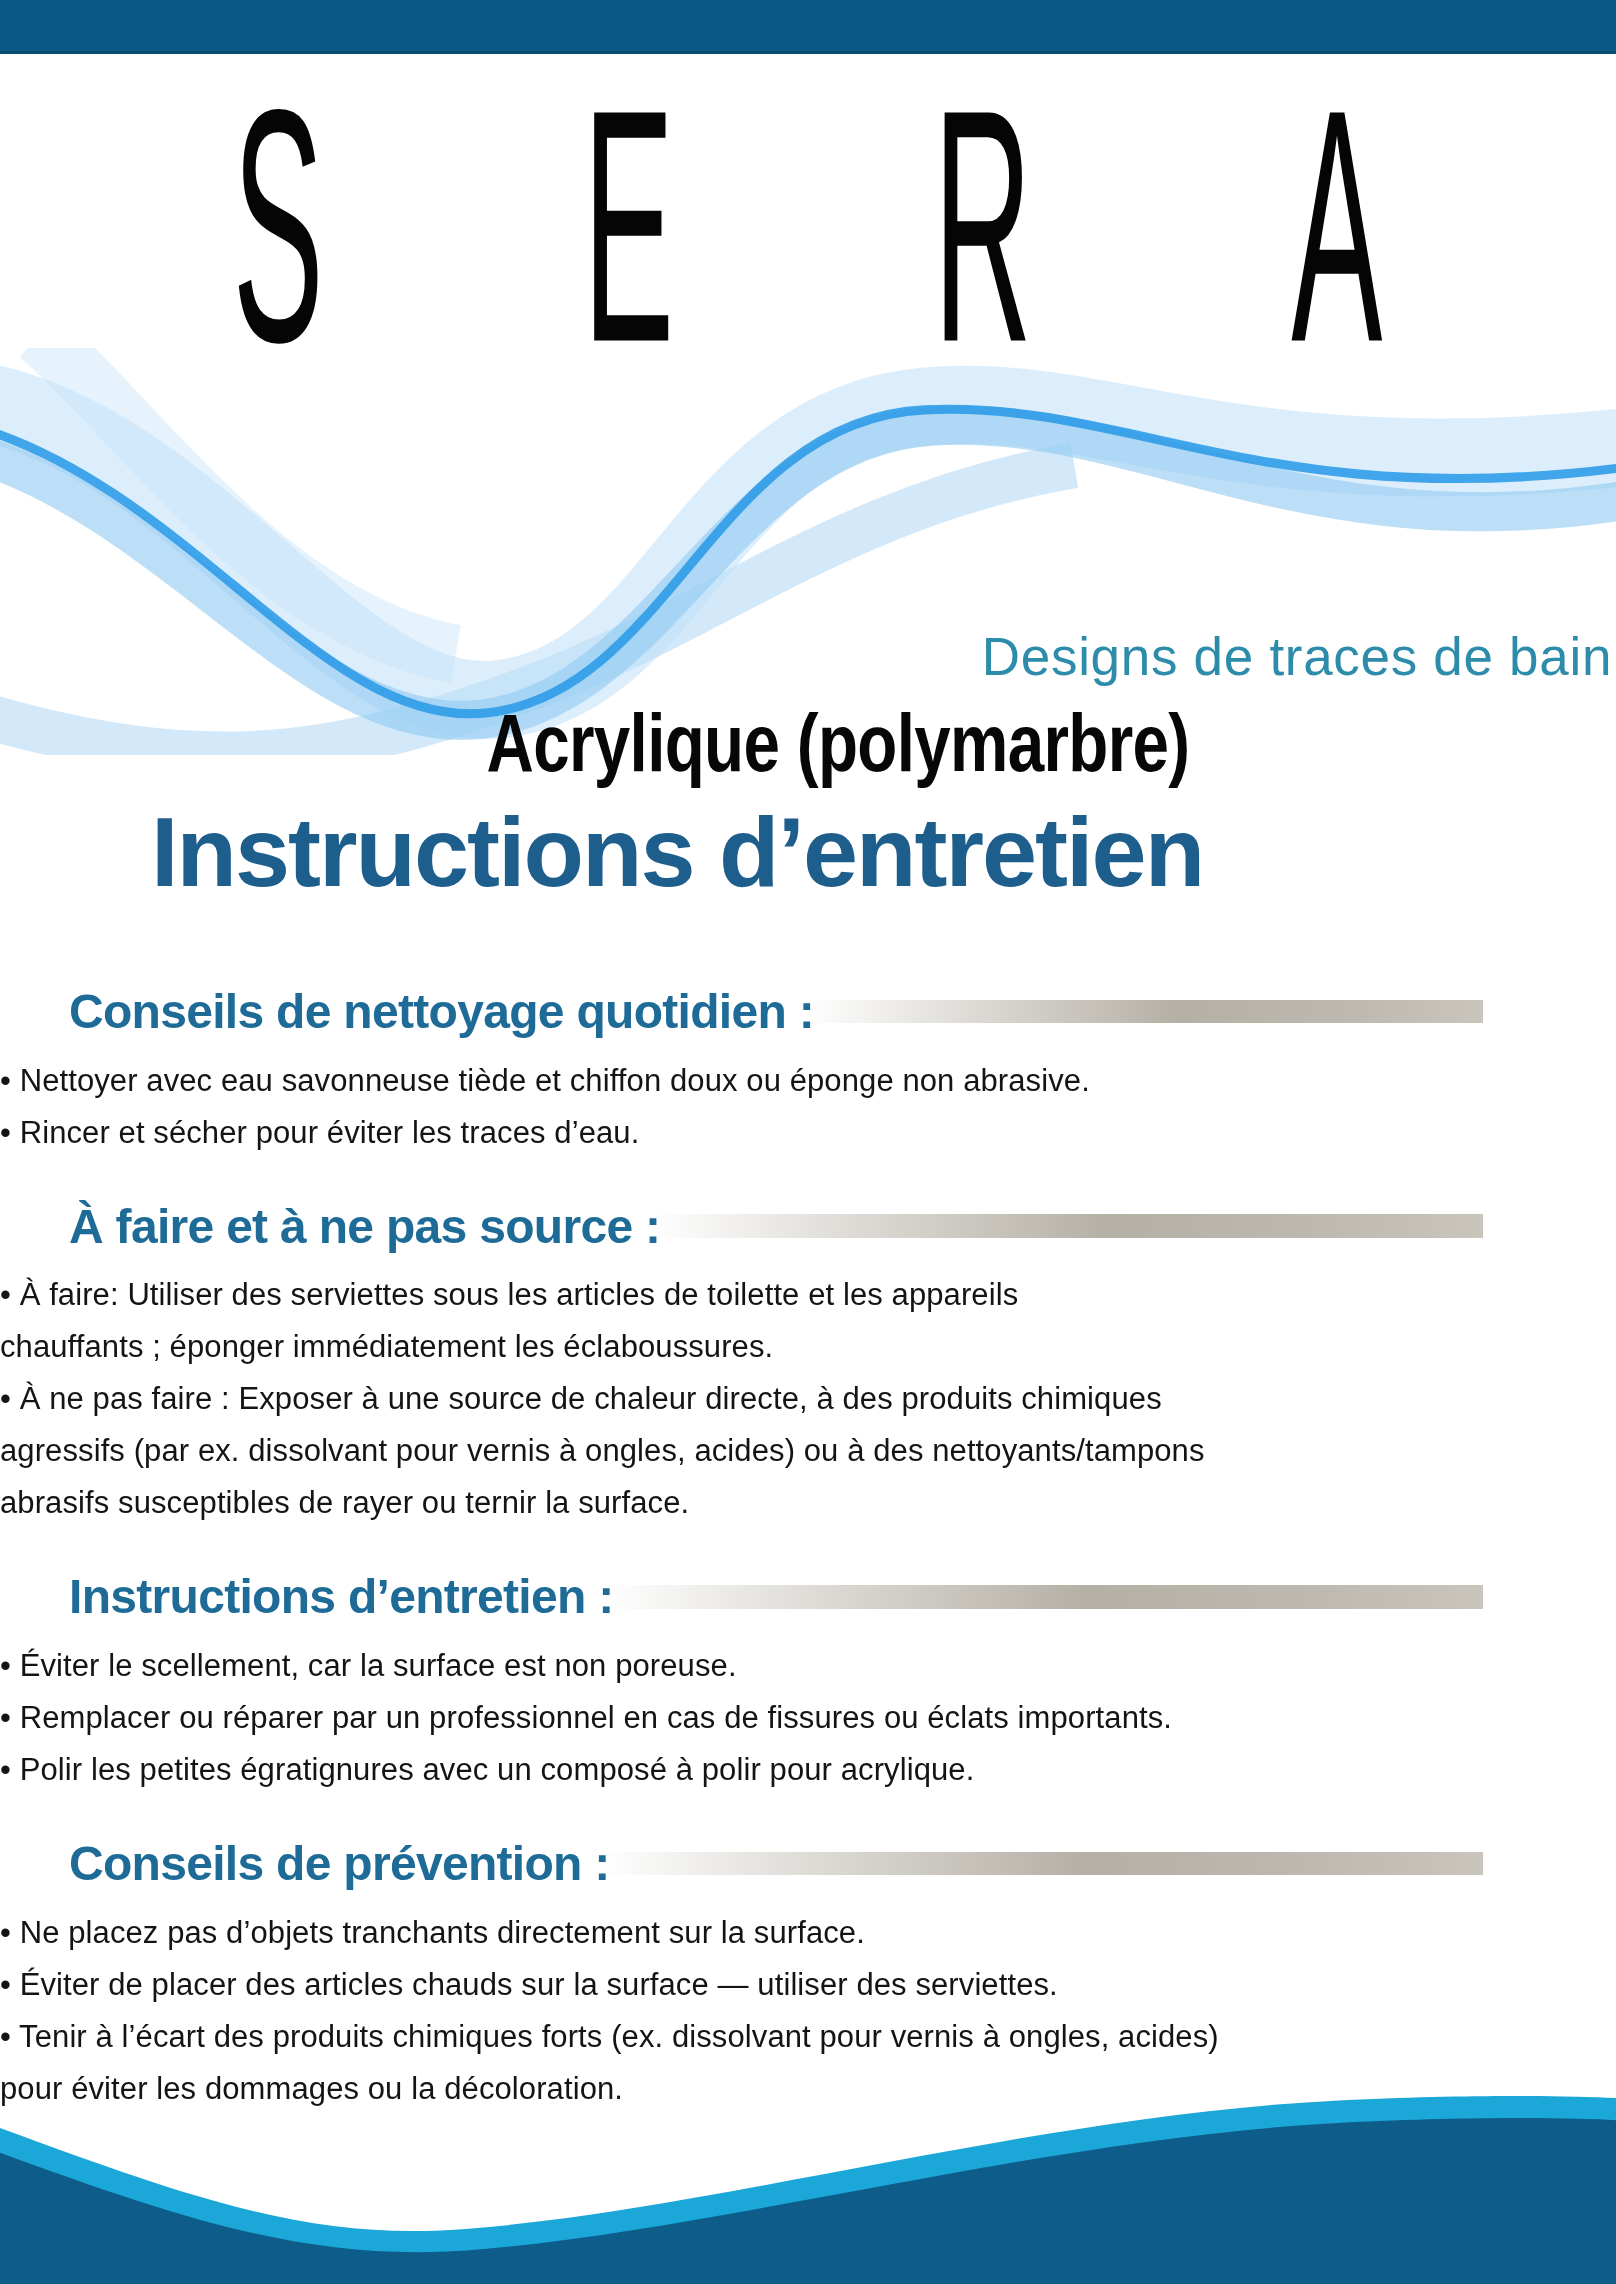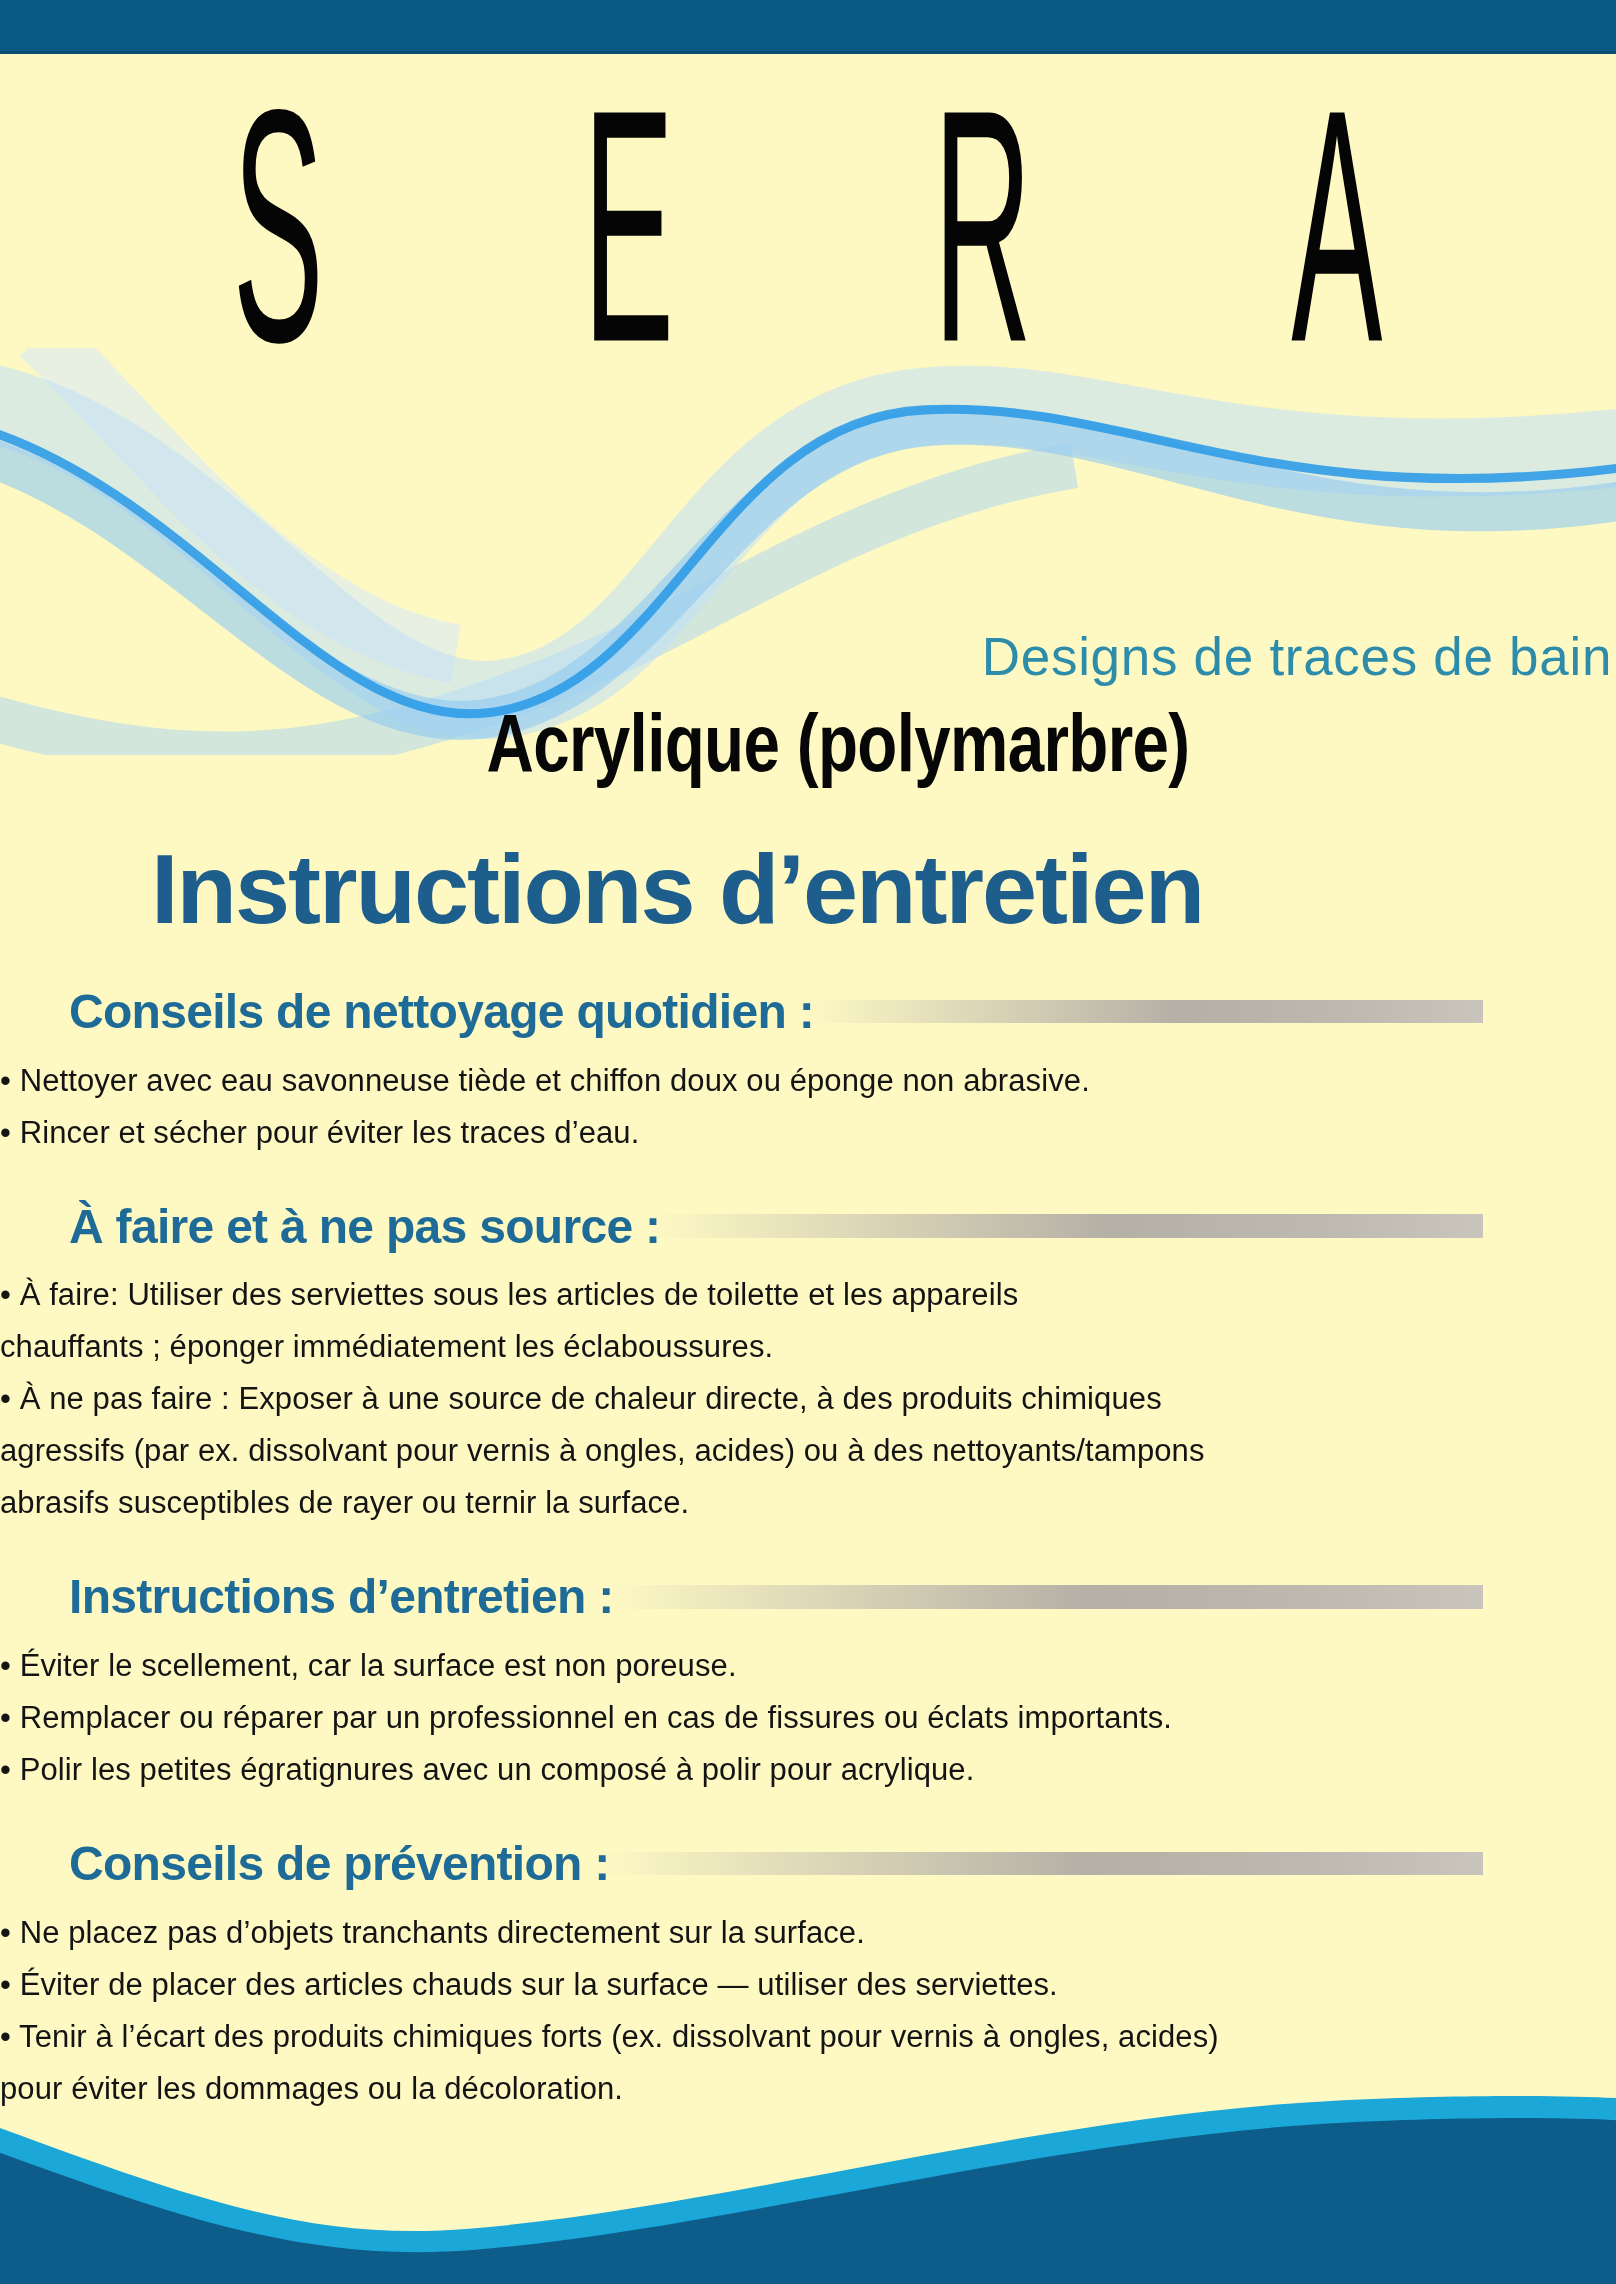--- a/index.html
+++ b/index.html
@@ -1,17 +1,17 @@
 <!DOCTYPE html>
 <html style="font-size:10.4px"><head>
 <meta charset="utf-8">
 <style>
   html,body{margin:0;padding:0;background:#e8e8e8;}
   .page{
-    position:relative;width:1616px;height:2284px;background:#fef9c3;
+    position:relative;width:1616px;height:2284px;background:#ffffff;
     overflow:hidden;font-family:"Liberation Sans", sans-serif;
   }
   
   .topbar{
     position:absolute;top:0;left:0;width:1616px;height:51px;
     background:#0a5a86;border-bottom:3.9px solid rgba(6,60,90,.45);
   }
   
   .sera-wrap{position:absolute;top:60px;left:0;width:1616px;text-align:center;}
   .sera{
@@ -29,21 +29,21 @@
   
   .material{
     position:absolute;top:704px;left:0;width:1616px;text-align:center;
   }
   .material span{
     display:inline-block;transform:translateX(30px) scale(0.95,1.18);transform-origin:50% 50%;
     font-size:69px;font-weight:700;color:#070707;letter-spacing:-0.7px;white-space:nowrap;
   }
   
   .main-title{
-    position:absolute;top:832px;left:151px;
+    position:absolute;top:795px;left:151px;
     font-size:99px;font-weight:700;color:#1d5e8c;letter-spacing:-2px;white-space:nowrap;text-align:center;
   }
   
   .sections{position:absolute;top:980px;left:0;width:1616px;}
   .section{margin:0 0 36px 0;}
   .sec-head{
     display:flex;align-items:center;height:63px;padding-left:69px;padding-right:29px;
     margin-bottom:11.7px;
   }
   .sec-head .label{

